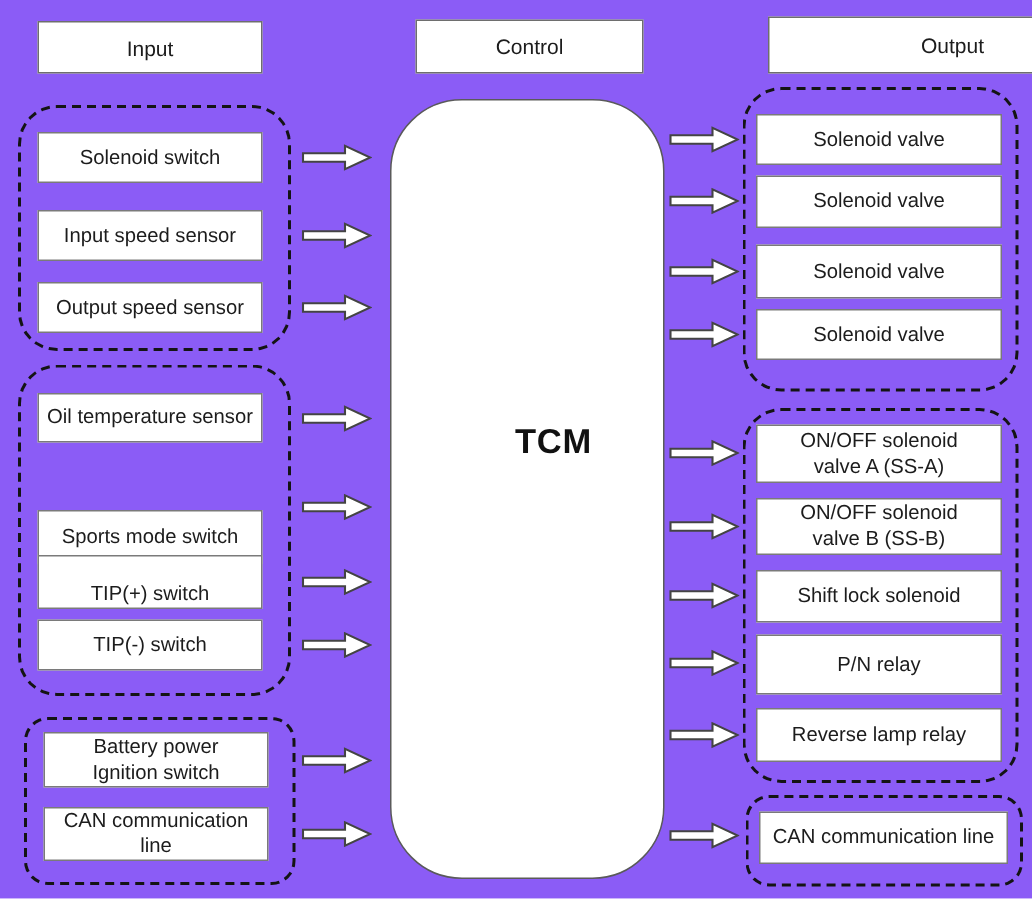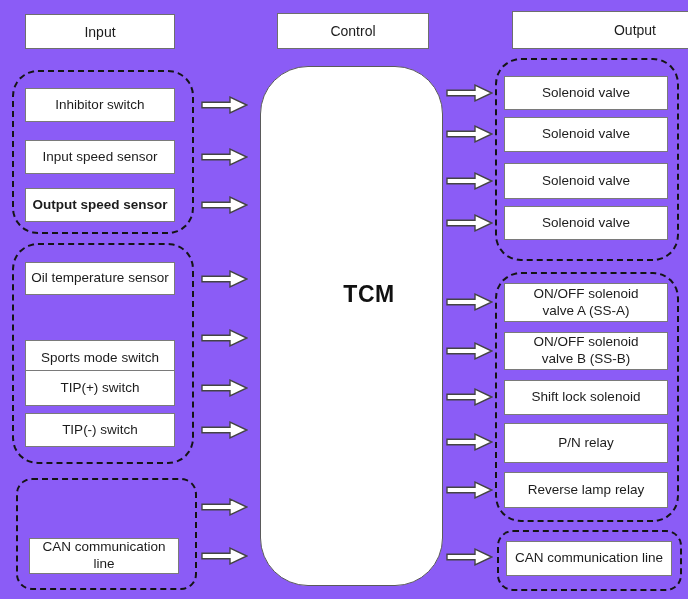--- a/index.html
+++ b/index.html
@@ -82,33 +82,36 @@
   </div>
 
   <div class="tcm"></div>
   <div class="tcm-label">TCM</div>
 
   <div class="group" style="left:12px; top:70px; width:178px; height:160px;"></div>
   <div class="group" style="left:12px; top:243px; width:178px; height:217px;"></div>
   <div class="group small" style="left:16px; top:478px; width:177px; height:108px;"></div>
 
   <div class="iobox" style="left:25px; top:88px;  width:150px; height:34px;">
-    <span>Inhibitor switch</span></div>
+    <span>Solenoid switch</span></div>
   <div class="iobox" style="left:25px; top:140px; width:150px; height:34px;">
     <span>Input speed sensor</span></div>
-  <div class="iobox" style="left:25px; top:188px; width:150px; height:34px;font-weight:bold;">
+  <div class="iobox" style="left:25px; top:188px; width:150px; height:34px;">
     <span>Output speed sensor</span></div>
   <div class="iobox" style="left:25px; top:262px; width:150px; height:33px;">
     <span>Oil temperature sensor</span></div>
   <div class="iobox" style="left:25px; top:320px; width:150px; height:36px;margin-top:20px;">
     <span>Sports mode switch</span></div>
-  <div class="iobox" style="left:25px; top:370px; width:150px; height:36px;">
+  <div class="iobox" style="left:25px; top:370px; width:150px; height:36px;align-items:flex-end;">
     <span>TIP(+) switch</span></div>
   <div class="iobox" style="left:25px; top:413px; width:150px; height:34px;">
     <span>TIP(-) switch</span></div>
+  <div class="iobox" style="left:29px; top:488px; width:150px; height:37px;">
+    <span>Battery power
+Ignition switch</span></div>
   <div class="iobox" style="left:29px; top:538px; width:150px; height:36px;">
     <span>CAN communication
 line</span></div>
 
   <div class="group" style="left:495px; top:58px;  width:180px; height:199px;"></div>
   <div class="group" style="left:495px; top:272px; width:180px; height:246px;"></div>
   <div class="group small" style="left:497px; top:530px; width:181px; height:57px;"></div>
 
   <div class="iobox" style="left:504px; top:76px;  width:164px; height:34px;">
     <span>Solenoid valve</span></div>

